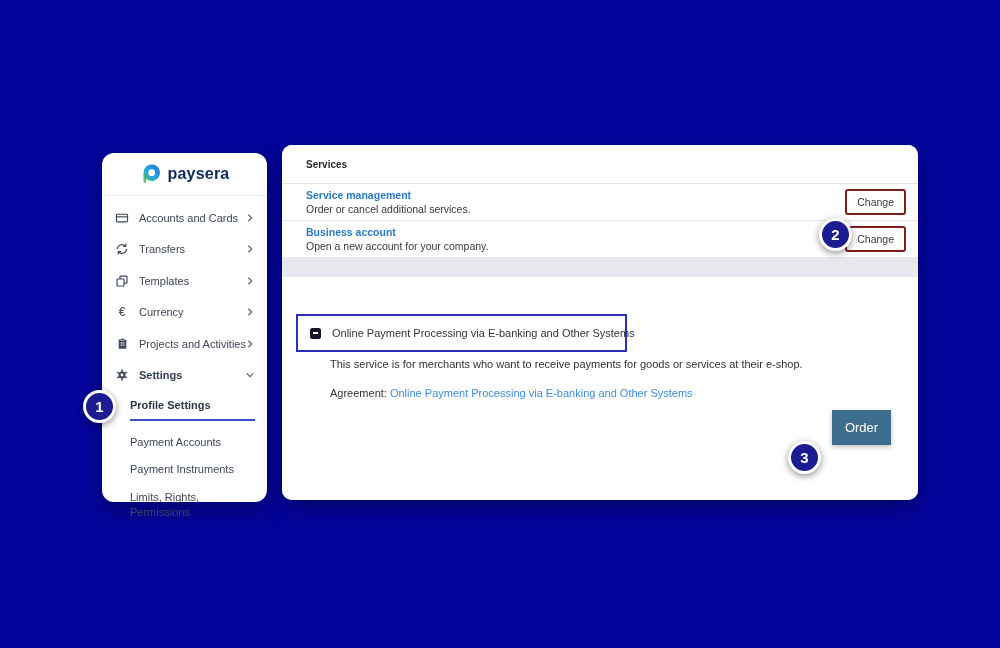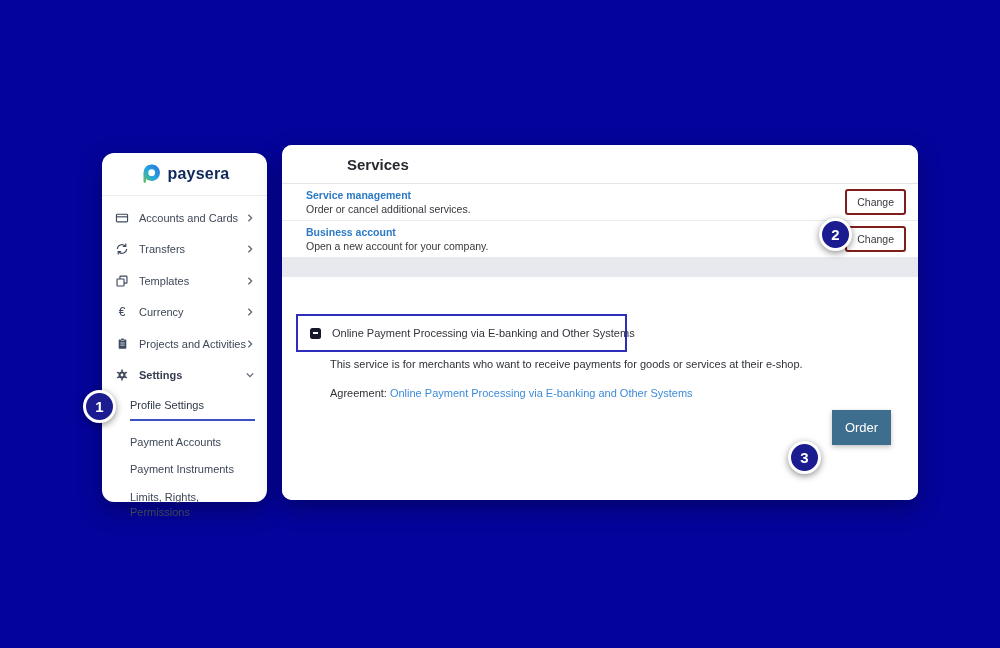--- a/index.html
+++ b/index.html
@@ -19,35 +19,35 @@
   .logo-word{font-size:16px;font-weight:700;color:#0e2a5c;letter-spacing:.2px;}
   .nav{padding:6px 0 0 0;}
   .nav-item{height:31.5px;display:flex;align-items:center;padding:0 13px;cursor:pointer;}
   .nav-item .nicon{width:14px;height:14px;display:flex;align-items:center;justify-content:center;color:#3f4a5e;flex:0 0 14px;}
   .nav-item .nlabel{margin-left:10px;font-size:11px;color:#3d4757;}
   .nav-item.bold .nlabel{font-weight:700;color:#333d4d;}
   .nav-item .chev{margin-left:auto;display:flex;align-items:center;color:#5c6675;}
   .euro{font-size:12px;font-weight:400;color:#3f4a5e;line-height:1;}
   .submenu{padding:8px 0 0 28px;}
   .sub-item{font-size:11px;color:#3d4757;cursor:pointer;}
-  .sub-item.active{font-weight:400;color:#2e3847;}
+  .sub-item.active{font-weight:700;color:#2e3847;}
   .sub-underline{width:125px;height:2px;background:#3b50c4;margin:8px 0 6px 0;}
   .sub-item.mt{margin-top:15px;}
   .sub-item.wrap{width:104px;line-height:1.35;}
   
   .panel{
     position:absolute;left:282px;top:145px;width:636px;height:355px;
     background:#e8e9ee;border-radius:10px;overflow:hidden;
     box-shadow:0 8px 22px rgba(0,0,20,.35);
     display:flex;flex-direction:column;
   }
   .panel-header{height:33px;flex:0 0 33px;display:flex;align-items:center;padding-left:11px;}
   .panel-title{font-size:15px;color:#3b3c42;}
   .svc-label-row{height:38px;flex:0 0 38px;background:#fff;display:flex;align-items:center;padding-left:24px;border-bottom:1px solid #e4e4e9;}
-  .svc-label{font-size:15px;font-weight:700;color:#26292f;margin-left:41px;}
+  .svc-label{font-size:10px;font-weight:700;color:#26292f;}
   .svc-row{height:36px;flex:0 0 36px;background:#fff;display:flex;align-items:center;padding:0 12px 0 24px;}
   .svc-row.bline{border-bottom:1px solid #ebebee;}
   .svc-texts{display:flex;flex-direction:column;justify-content:center;gap:2px;}
   .svc-link{font-size:10.5px;font-weight:700;color:#2c7ac5;text-decoration:none;cursor:pointer;}
   .svc-desc{font-size:10.5px;color:#35383d;}
   .change-btn{
     margin-left:auto;background:#fff;border:2px solid #7f1d1d;border-radius:3px;
     font-size:10.5px;color:#36393f;padding:5px 10px;cursor:pointer;
     font-family:inherit;
   }

